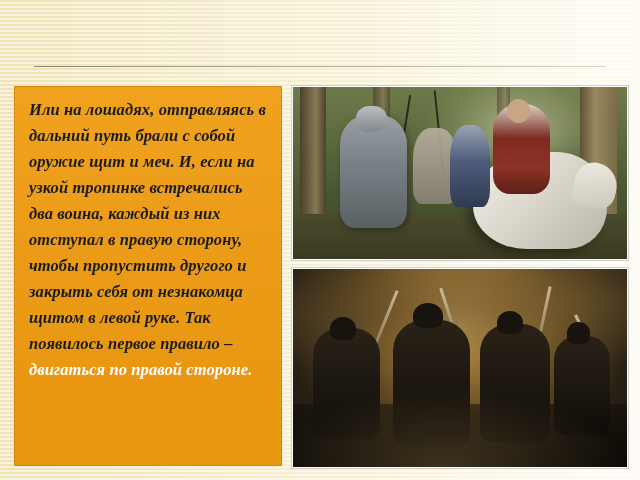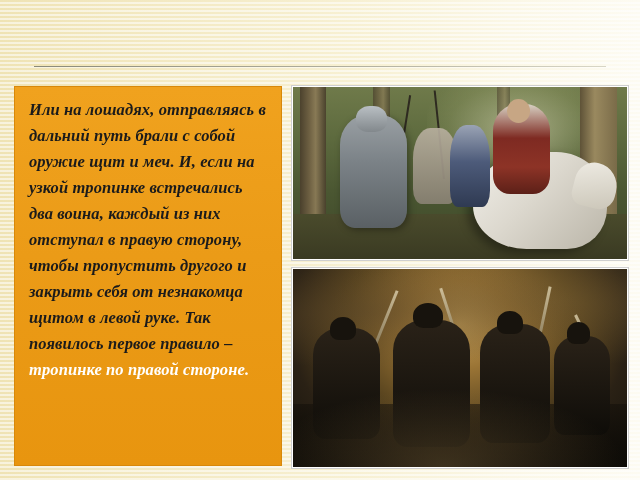--- a/index.html
+++ b/index.html
@@ -266,21 +266,21 @@
   }
 </style>
 </head>
 <body>
 
 <div class="slide">
 
   <div class="top-rule"></div>
 
   <div class="text-panel">
-    <p class="body-text"><span>Или на лошадях, отправляясь в дальний путь брали с собой оружие щит и меч. И, если на узкой тропинке встречались два воина, каждый из них отступал в правую сторону, чтобы пропустить другого и закрыть себя от незнакомца щитом в левой руке. Так появилось первое правило – </span><span class="highlight">тропинке по правой стороне.</span></p>
+    <p class="body-text"><span>Или на лошадях, отправляясь в дальний путь брали с собой оружие щит и меч. И, если на узкой тропинке встречались два воина, каждый из них отступал в правую сторону, чтобы пропустить другого и закрыть себя от незнакомца щитом в левой руке. Так появилось первое правило – </span><span class="highlight">двигаться по правой стороне.</span></p>
   </div>
 
   <div class="photo photo-top">
     <div class="forest">
       <div class="light"></div>
       <div class="trunk t1"></div>
       <div class="trunk t2"></div>
       <div class="trunk t3"></div>
       <div class="trunk t4"></div>
       <div class="ground"></div>

